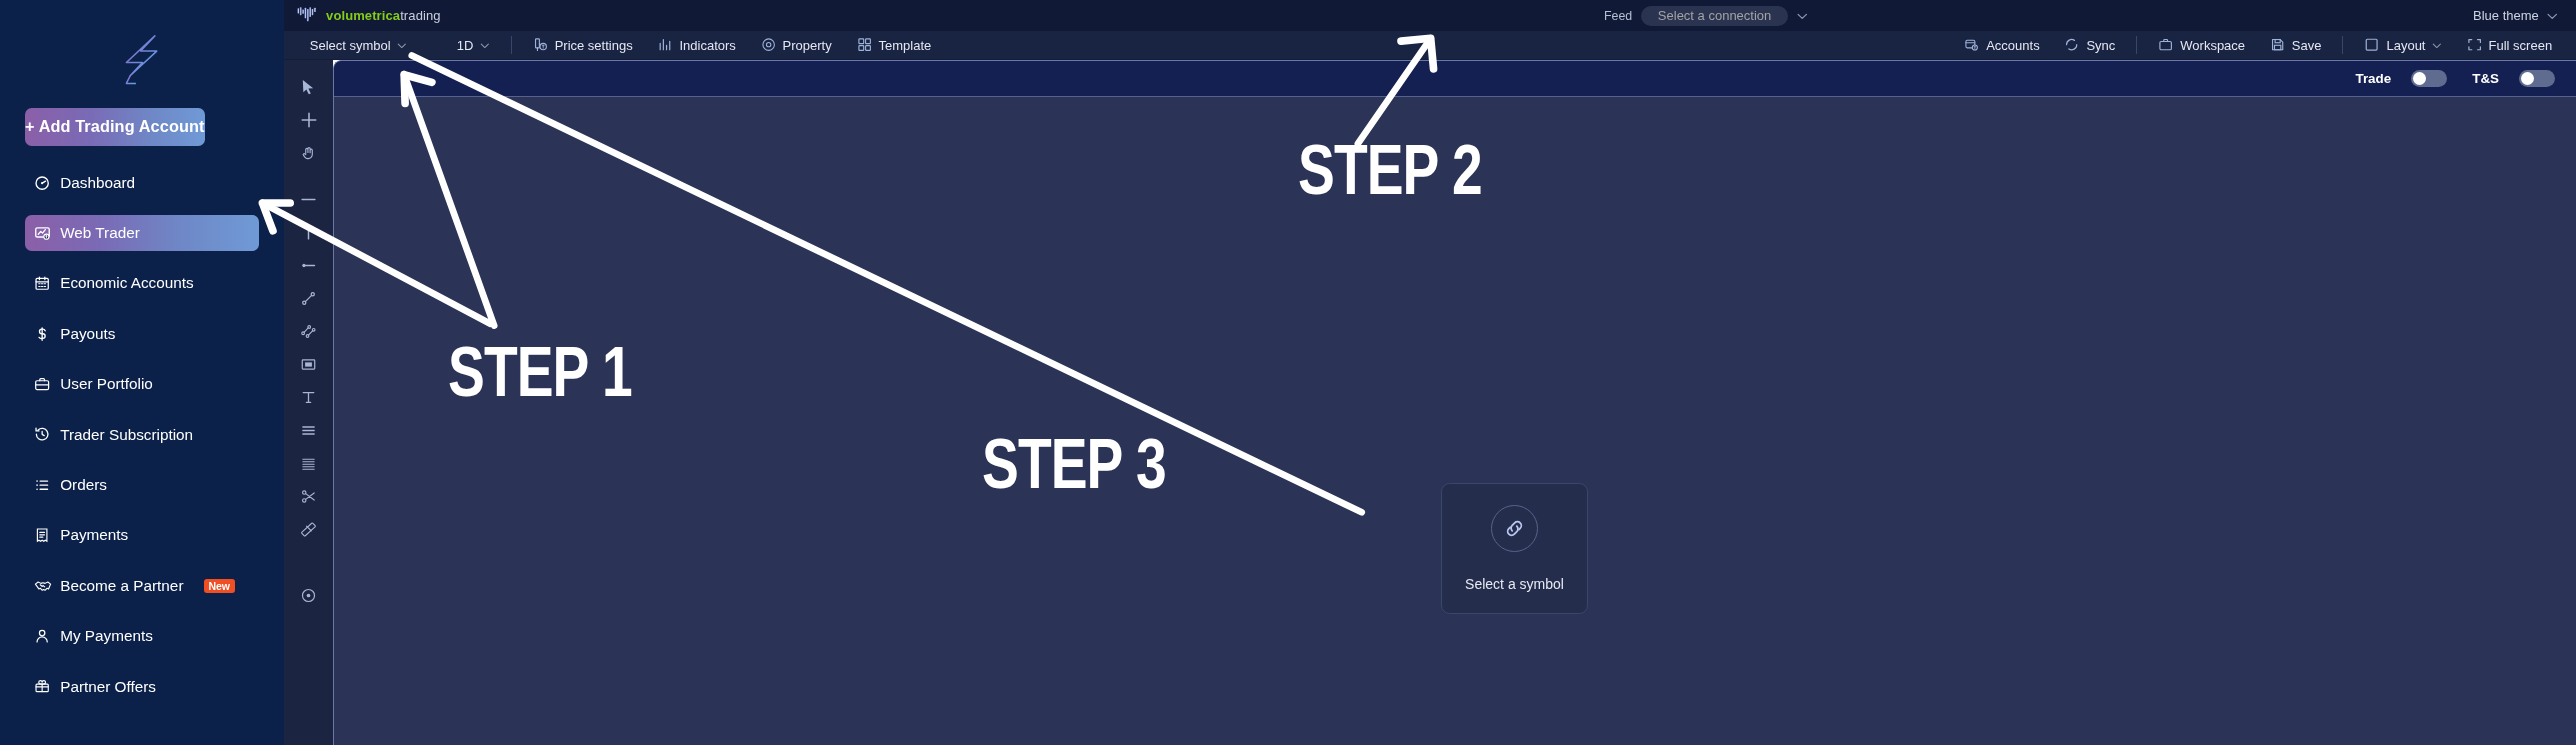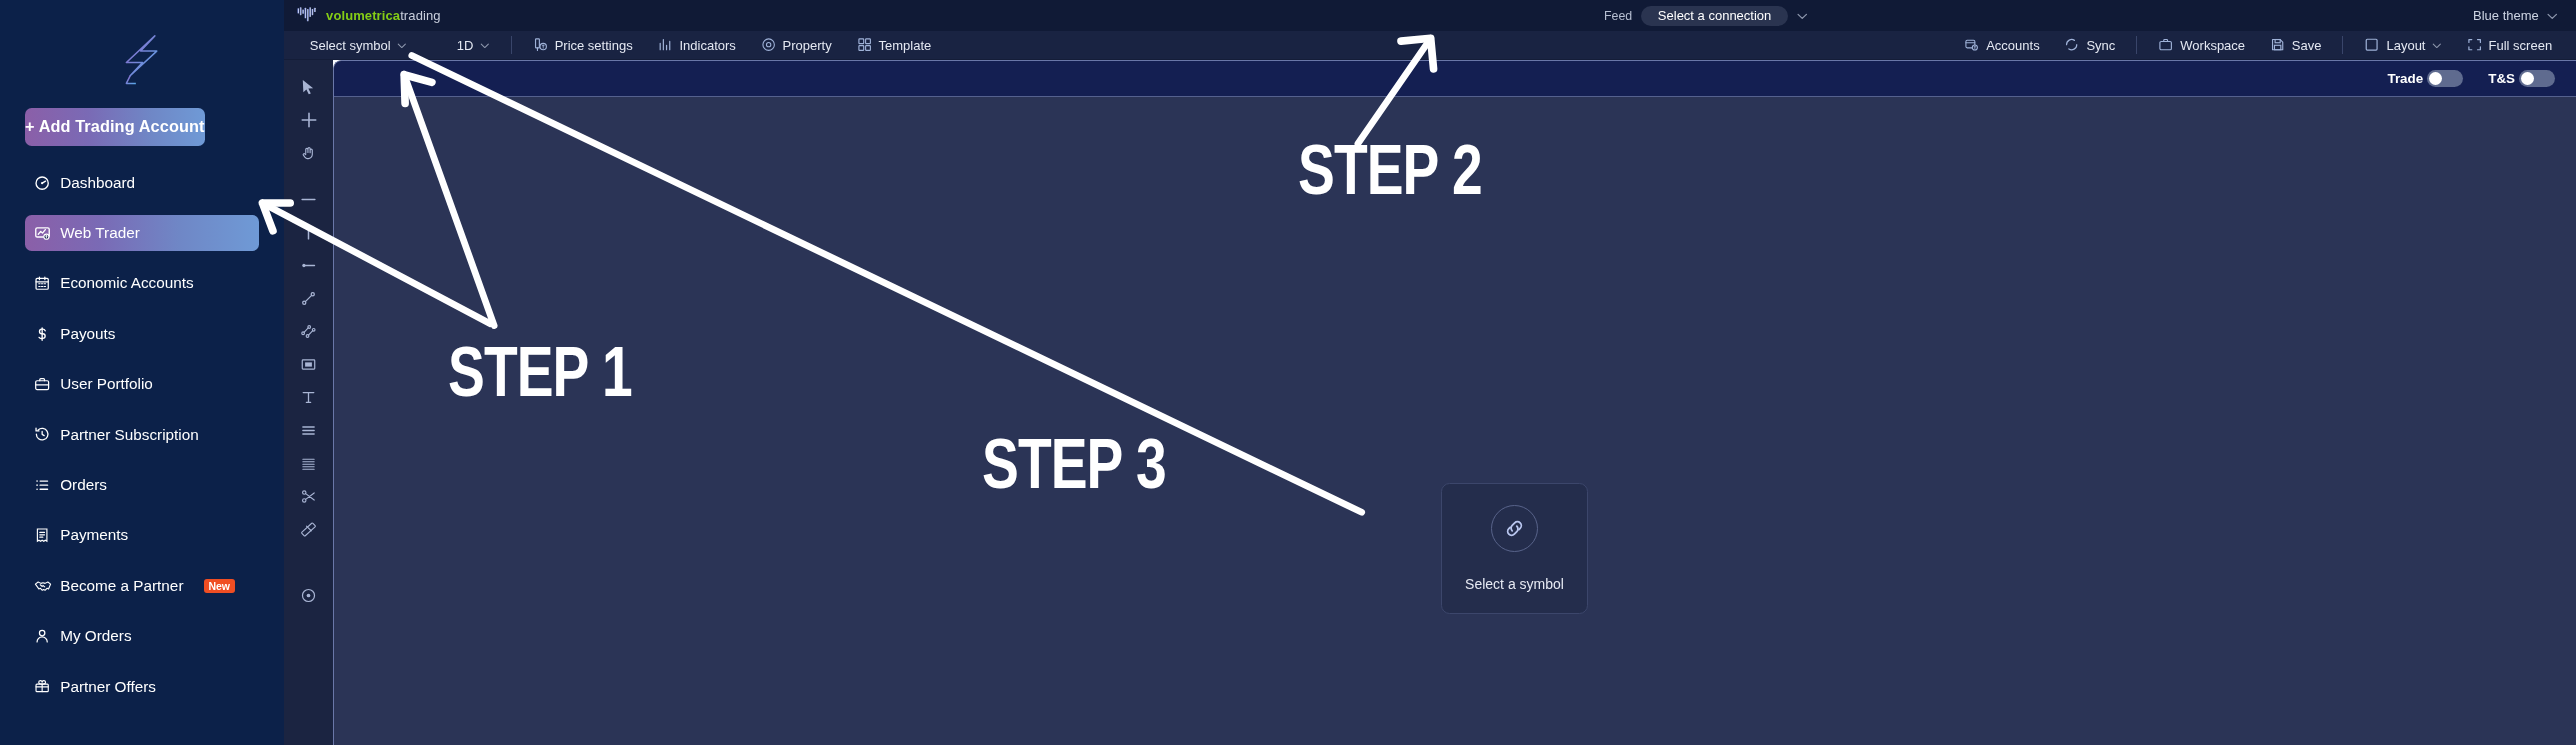--- a/index.html
+++ b/index.html
@@ -83,21 +83,21 @@
   .brand-text b { font-weight: bold; color: #84cc16; }
   .brand-text span { color: #c9cfdd; font-weight: normal; }
 
   .feed-group {
     position: absolute; left: 1320px; top: 0; height: 31px;
     display: flex; align-items: center; gap: 8.6px;
   }
   .feed-label { color: #b7bfd2; font-size: 12.4px; }
   .feed-pill {
     background: #2a3450;
-    color: #ffffff;
+    color: #a3a3a3;
     font-size: 13px;
     height: 20px;
     border-radius: 10.5px;
     padding: 0 17px;
     display: flex; align-items: center;
     border: none; cursor: pointer;
     font-family: "Liberation Sans", sans-serif;
   }
   .chev { color: #8e97ad; font-size: 10.5px; line-height: 1; }
 
@@ -161,21 +161,21 @@
   }
   .chart-head {
     height: 36px;
     background: #141f52;
     border-bottom: 1px solid #55618e;
     display: flex; align-items: center; justify-content: flex-end;
     padding-right: 21px;
     gap: 25px;
     border-top-left-radius: 7.7px;
   }
-  .toggle-group { display: flex; align-items: center; gap: 4px; cursor: pointer; }
+  .toggle-group { display: flex; align-items: center; gap: 20px; cursor: pointer; }
   .toggle-label { color: #ffffff; font-size: 13.4px; font-weight: bold; }
   .switch {
     width: 36px; height: 17px; border-radius: 8.6px;
     background: #5f6b8f;
     position: relative;
   }
   .switch::after {
     content: ""; position: absolute; left: 1.9px; top: 1.9px;
     width: 13.4px; height: 13.4px; border-radius: 50%;
     background: #ffffff;
@@ -300,21 +300,21 @@
       </div>
 
       <div class="nav-item">
         <span class="nav-ico">
           <svg width="16.3" height="16.3" viewBox="0 0 24 24" fill="none" stroke="currentColor" stroke-width="1.9">
             <path d="M3.5 12 a8.5 8.5 0 1 0 2.6 -6.1" stroke-linecap="round"></path>
             <path d="M3 3 v4.3 h4.3" stroke-linecap="round" stroke-linejoin="round"></path>
             <path d="M12 8 v4.3 l3 1.8" stroke-linecap="round" stroke-linejoin="round"></path>
           </svg>
         </span>
-        <span class="nav-label">Partner Subscription</span>
+        <span class="nav-label">Trader Subscription</span>
       </div>
 
       <div class="nav-item">
         <span class="nav-ico">
           <svg width="16.3" height="16.3" viewBox="0 0 24 24" fill="none" stroke="currentColor" stroke-width="2">
             <path d="M9 6h11M9 12h11M9 18h11" stroke-linecap="round"></path>
             <circle cx="4.5" cy="6" r="1.2" fill="currentColor" stroke="none"></circle>
             <circle cx="4.5" cy="12" r="1.2" fill="currentColor" stroke="none"></circle>
             <circle cx="4.5" cy="18" r="1.2" fill="currentColor" stroke="none"></circle>
           </svg>
@@ -343,21 +343,21 @@
         <span class="badge-new">New</span>
       </div>
 
       <div class="nav-item">
         <span class="nav-ico">
           <svg width="16.3" height="16.3" viewBox="0 0 24 24" fill="none" stroke="currentColor" stroke-width="1.8">
             <circle cx="12" cy="7.5" r="4"></circle>
             <path d="M4.5 20.5 a7.5 7.5 0 0 1 15 0" stroke-linecap="round"></path>
           </svg>
         </span>
-        <span class="nav-label">My Orders</span>
+        <span class="nav-label">My Payments</span>
       </div>
 
       <div class="nav-item">
         <span class="nav-ico">
           <svg width="16.3" height="16.3" viewBox="0 0 24 24" fill="none" stroke="currentColor" stroke-width="1.7">
             <rect x="3" y="9" width="18" height="11" rx="1.4"></rect>
             <path d="M3 13 h18 M12 9 v11" stroke-linecap="round"></path>
             <path d="M12 9 C10 9 7 8.6 7 6.6 A2.4 2.4 0 0 1 12 6.2 A2.4 2.4 0 0 1 17 6.6 C17 8.6 14 9 12 9 Z" stroke-linejoin="round"></path>
           </svg>
         </span>

